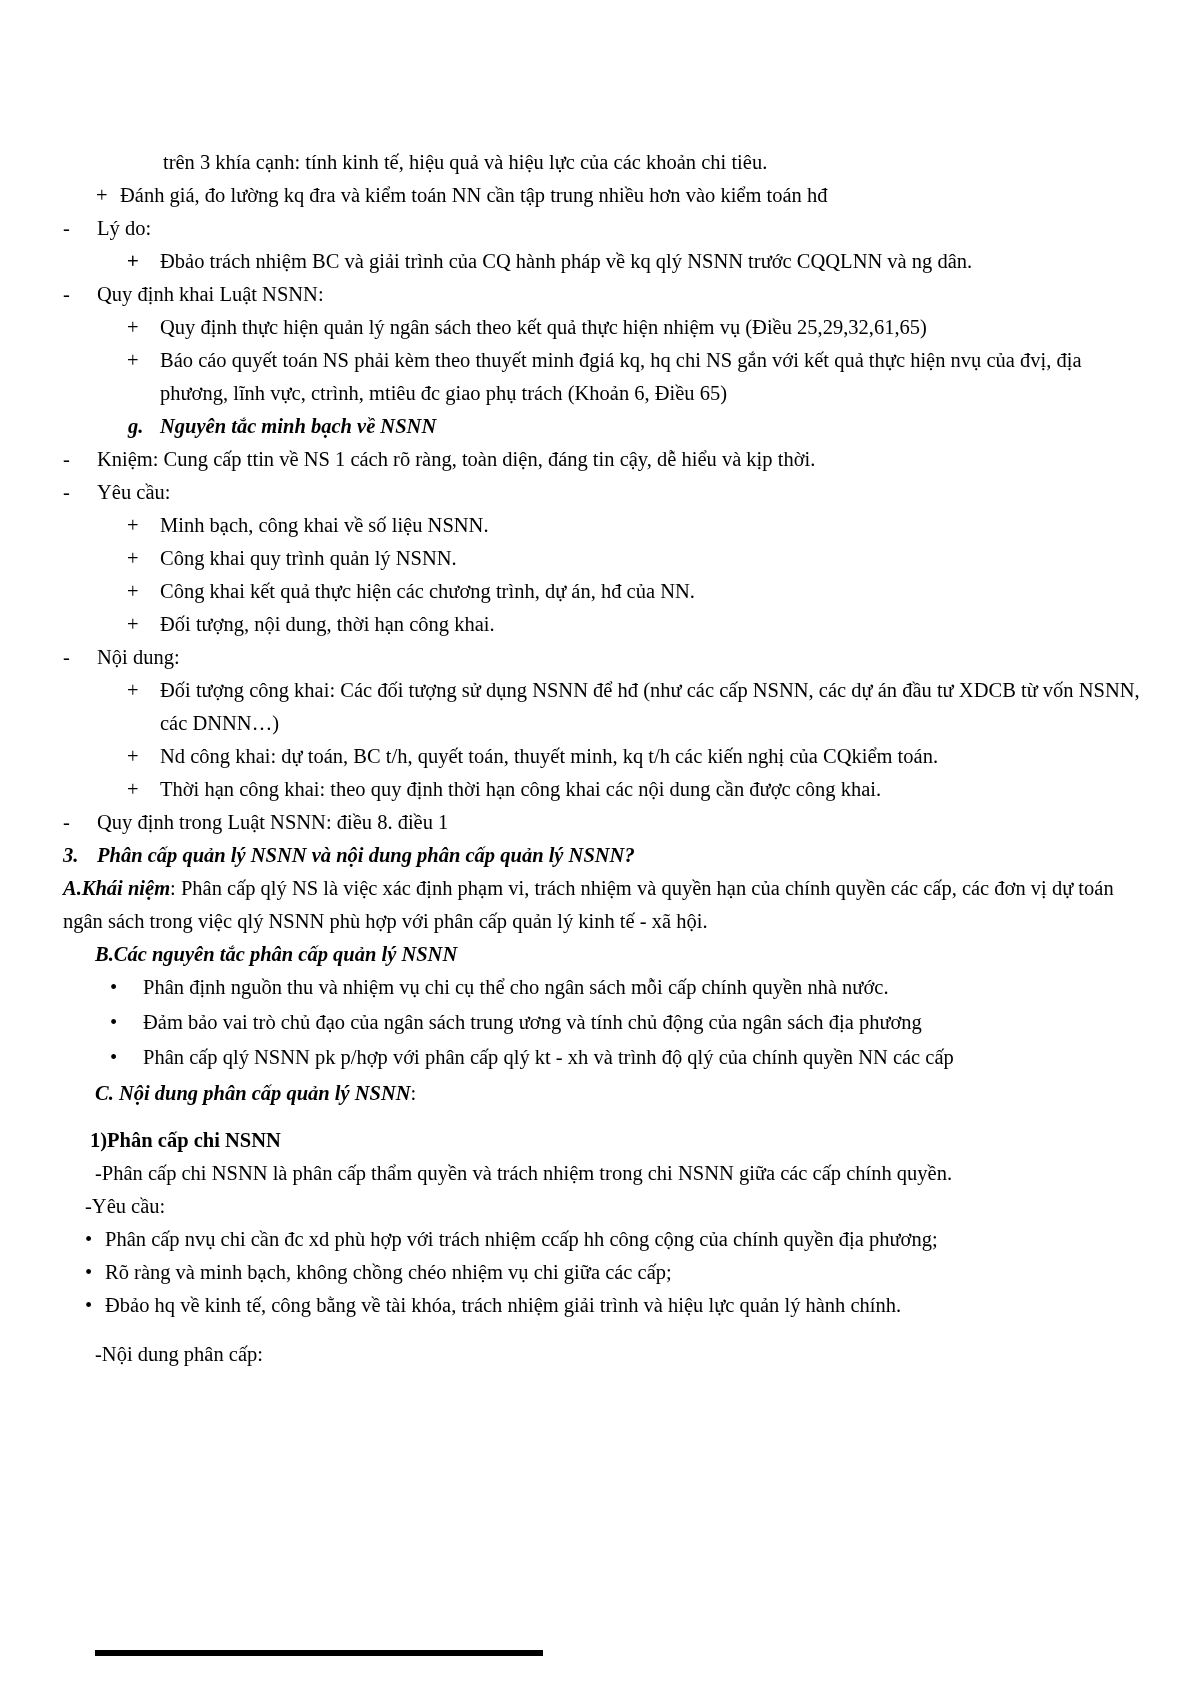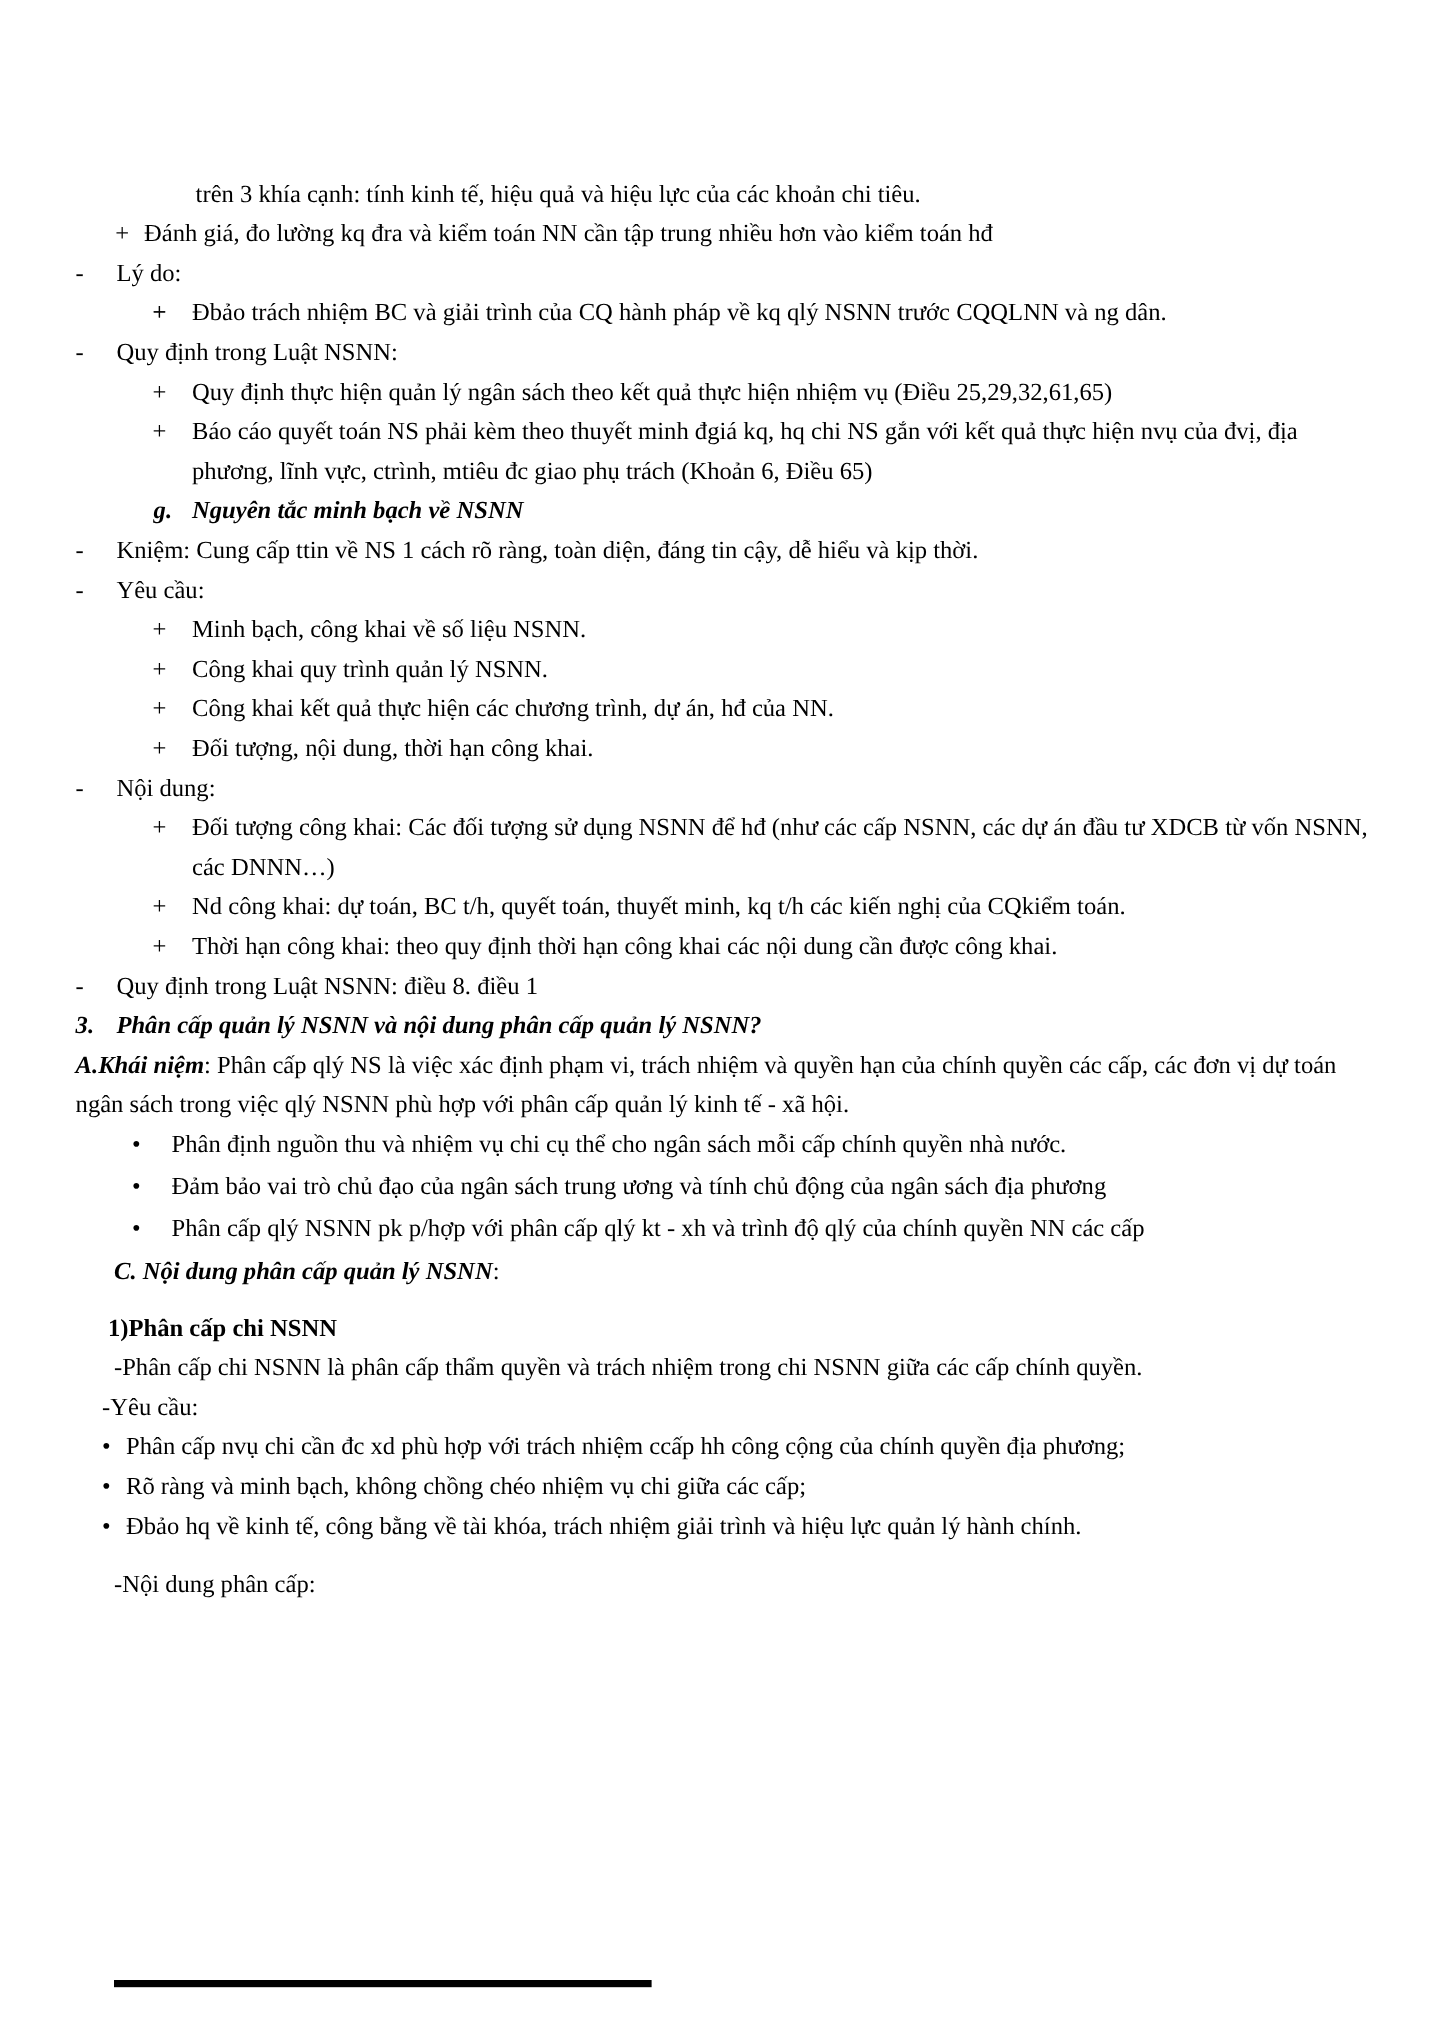--- a/index.html
+++ b/index.html
@@ -76,21 +76,21 @@
     <span class="marker">+</span>
   </div>
 
   <div class="li plus">
     <span class="marker">+</span>
     <span class="txt">Đbảo trách nhiệm BC và giải trình của CQ hành pháp về kq qlý NSNN trước CQQLNN và ng dân.</span>
   </div>
 
   <div class="li dash">
     <span class="marker">-</span>
-    <span class="txt">Quy định trong Luật NSNN:</span>
+    <span class="txt">Quy định khai Luật NSNN:</span>
   </div>
 
   <div class="li plus">
     <span class="marker">+</span>
     <span class="txt">Quy định thực hiện quản lý ngân sách theo kết quả thực hiện nhiệm vụ (Điều 25,29,32,61,65)</span>
   </div>
 
   <div class="li plus">
     <span class="marker">+</span>
     <span class="txt">Báo cáo quyết toán NS phải kèm theo thuyết minh đgiá kq, hq chi NS gắn với kết quả thực hiện nvụ của đvị, địa phương, lĩnh vực, ctrình, mtiêu đc giao phụ trách (Khoản 6, Điều 65)</span>
@@ -158,20 +158,23 @@
 
   <div class="li heading-3">
     <span class="marker">3.</span>
     <span class="txt">Phân cấp quản lý NSNN và nội dung phân cấp quản lý NSNN?</span>
   </div>
 
   <div class="li para-a">
     <span class="lead-bi">A.Khái niệm</span><span class="txt">: Phân cấp qlý NS là việc xác định phạm vi, trách nhiệm và quyền hạn của chính quyền các cấp, các đơn vị dự toán ngân sách trong việc qlý NSNN phù hợp với phân cấp quản lý kinh tế - xã hội.</span>
   </div>
 
+  <div class="li heading-b">
+    <span class="txt">B.Các nguyên tắc phân cấp quản lý NSNN</span>
+  </div>
 
   <div class="li bullet">
     <span class="marker">•</span>
     <span class="txt">Phân định nguồn thu và nhiệm vụ chi cụ thể cho ngân sách mỗi cấp chính quyền nhà nước.</span>
   </div>
 
   <div class="li bullet">
     <span class="marker">•</span>
     <span class="txt">Đảm bảo vai trò chủ đạo của ngân sách trung ương và tính chủ động của ngân sách địa phương</span>
   </div>

